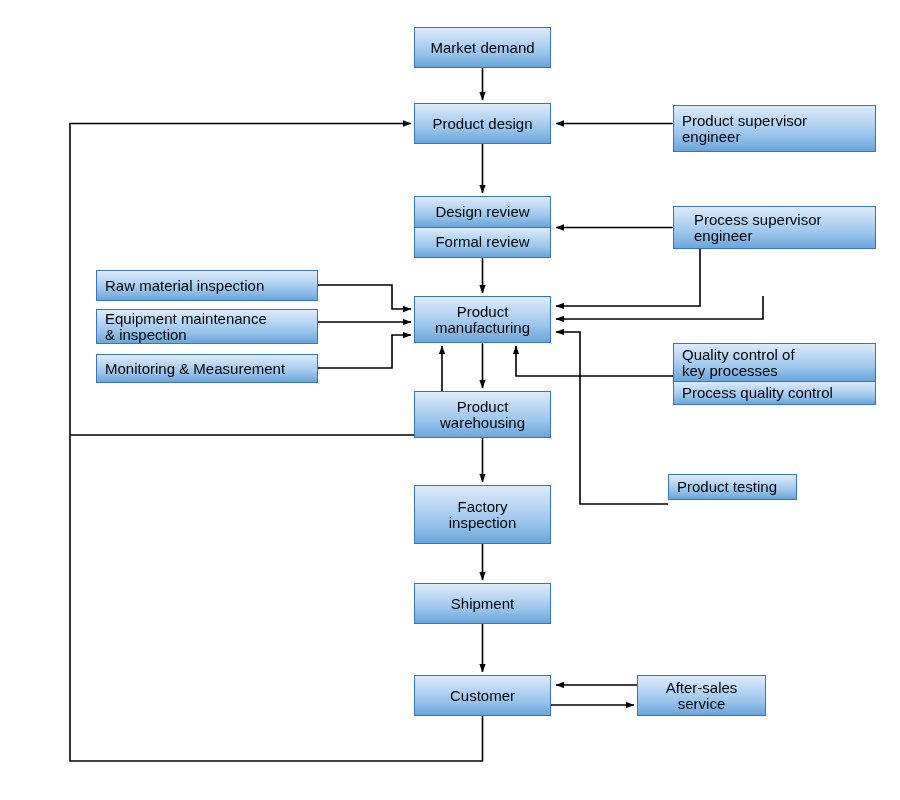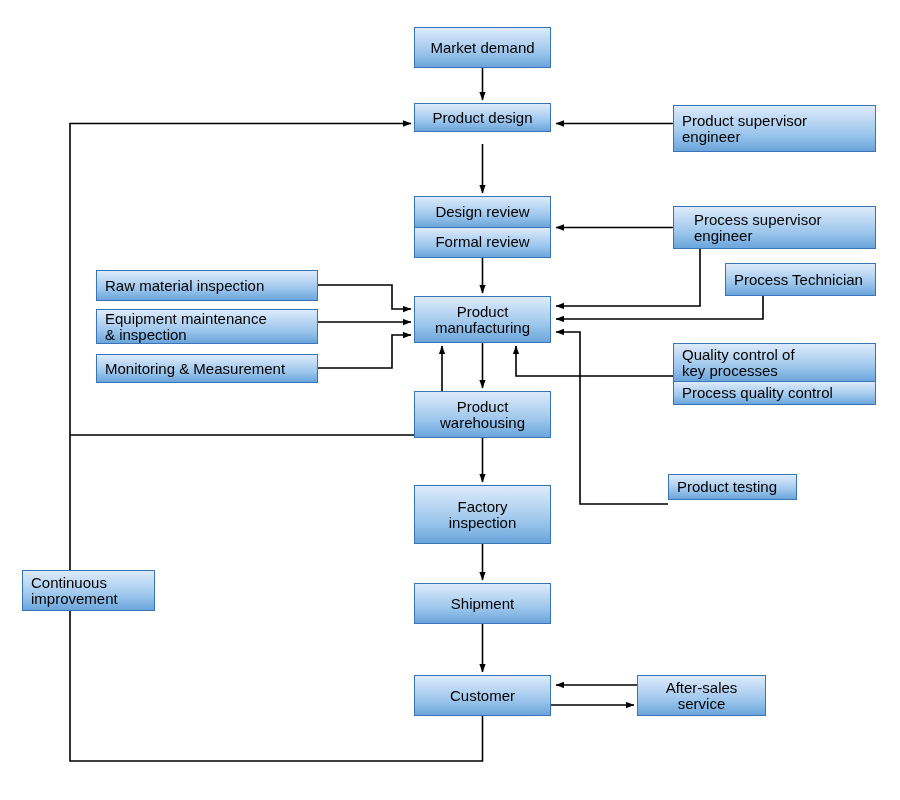--- a/index.html
+++ b/index.html
@@ -107,21 +107,21 @@
 
       <path d="M482.5,716 L482.5,761 L70,761 L70,123.5 L411,123.5" marker-end="url(#ah)"></path>
 
     </g>
   </svg>
 
   <div class="node center" style="left:414px; top:27px; width:137px; height:41px;">
     <div class="cell">Market demand</div>
   </div>
 
-  <div class="node center" style="left:414px; top:103px; width:137px; height:29px;">
+  <div class="node center" style="left:414px; top:103px; width:137px; height:41px;">
     <div class="cell">Product design</div>
   </div>
 
   <div class="node center" style="left:414px; top:196px; width:137px; height:62px;">
     <div class="cell">Design review</div>
     <div class="cell">Formal review</div>
   </div>
 
   <div class="node center" style="left:414px; top:296px; width:137px; height:47px;">
     <div class="cell">Product
@@ -149,23 +149,20 @@
   <div class="node left" style="left:673px; top:105px; width:203px; height:47px;">
     <div class="cell">Product supervisor
 engineer</div>
   </div>
 
   <div class="node left" style="left:673px; top:206px; width:203px; height:43px;padding-left:12px;">
     <div class="cell">Process supervisor
 engineer</div>
   </div>
 
-  <div class="node left" style="left:725px; top:263px; width:151px; height:33px;">
-    <div class="cell">Process Technician</div>
-  </div>
 
   <div class="node left" style="left:673px; top:343px; width:203px; height:62px;">
     <div class="cell">Quality control of
 key processes</div>
     <div class="cell">Process quality control</div>
   </div>
 
   <div class="node left" style="left:668px; top:474px; width:129px; height:26px;">
     <div class="cell">Product testing</div>
   </div>
@@ -181,18 +178,14 @@
   </div>
 
   <div class="node left" style="left:96px; top:270px; width:222px; height:31px;">
     <div class="cell">Raw material inspection</div>
   </div>
 
   <div class="node left" style="left:96px; top:354px; width:222px; height:29px;">
     <div class="cell">Monitoring &amp; Measurement</div>
   </div>
 
-  <div class="node left" style="left:22px; top:570px; width:133px; height:41px;">
-    <div class="cell">Continuous
-improvement</div>
-  </div>
 
 </div>
 
 </body></html>

